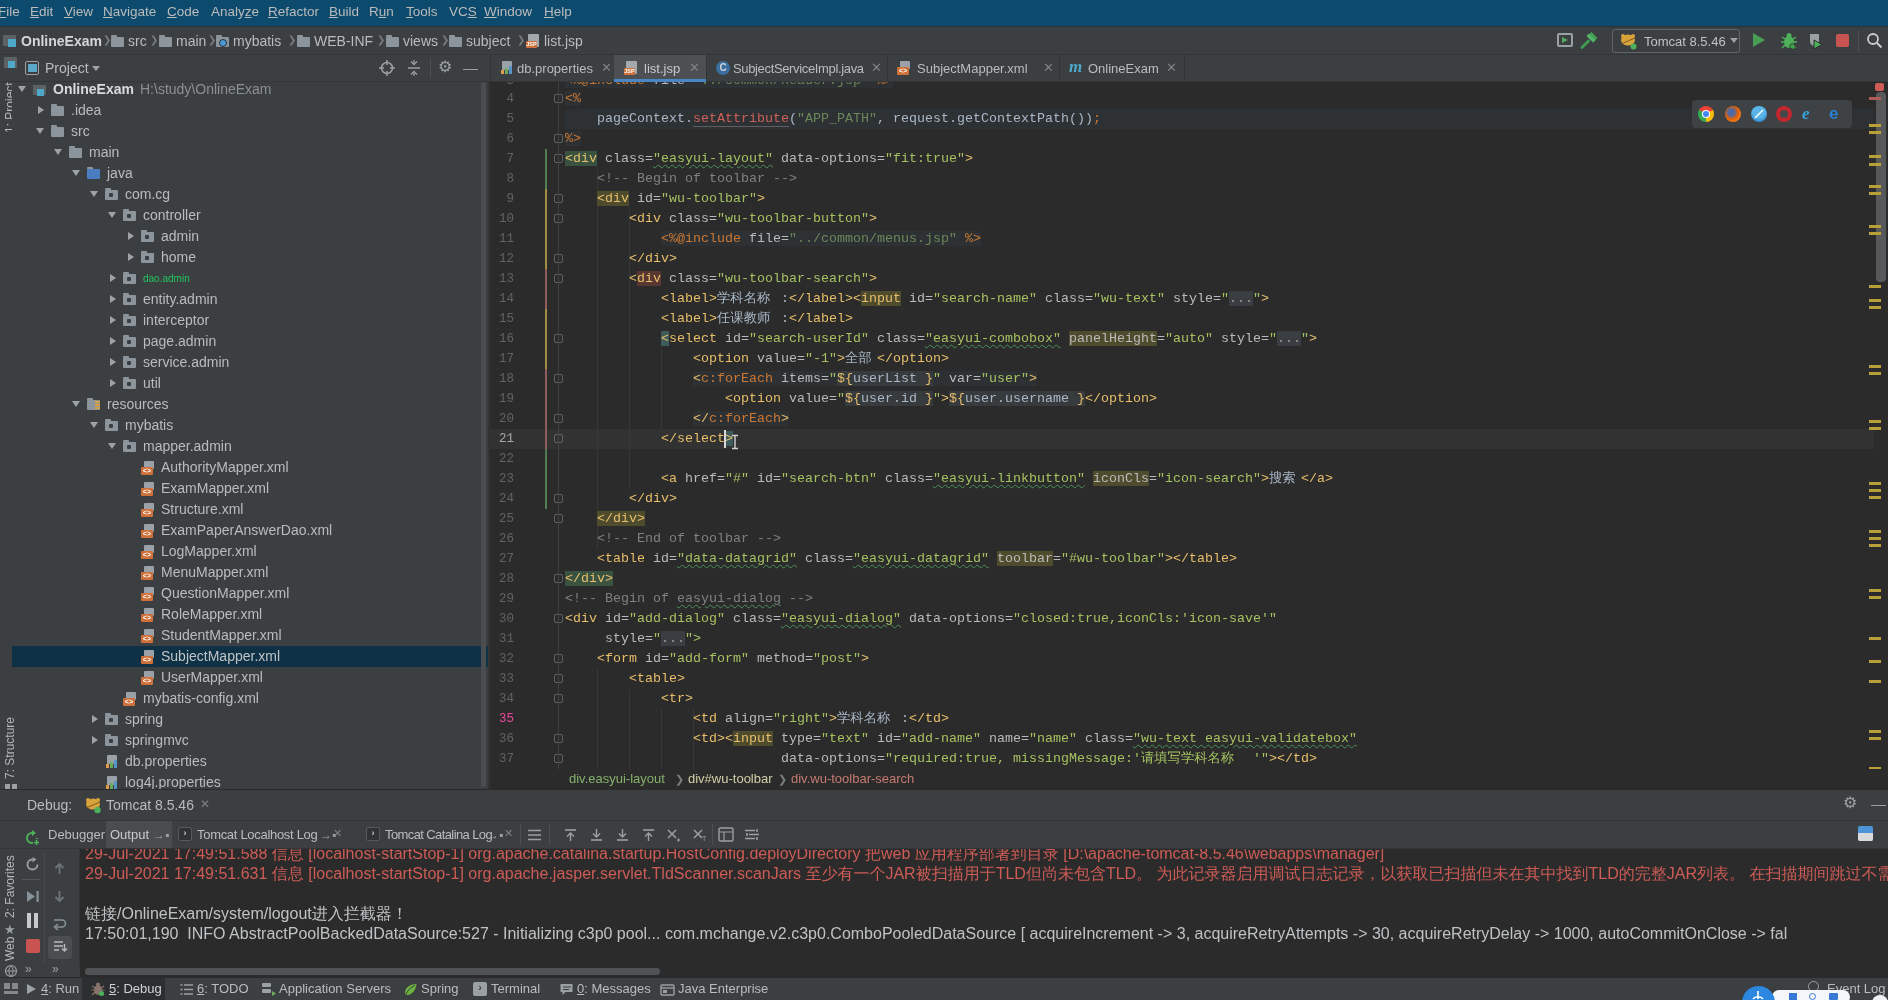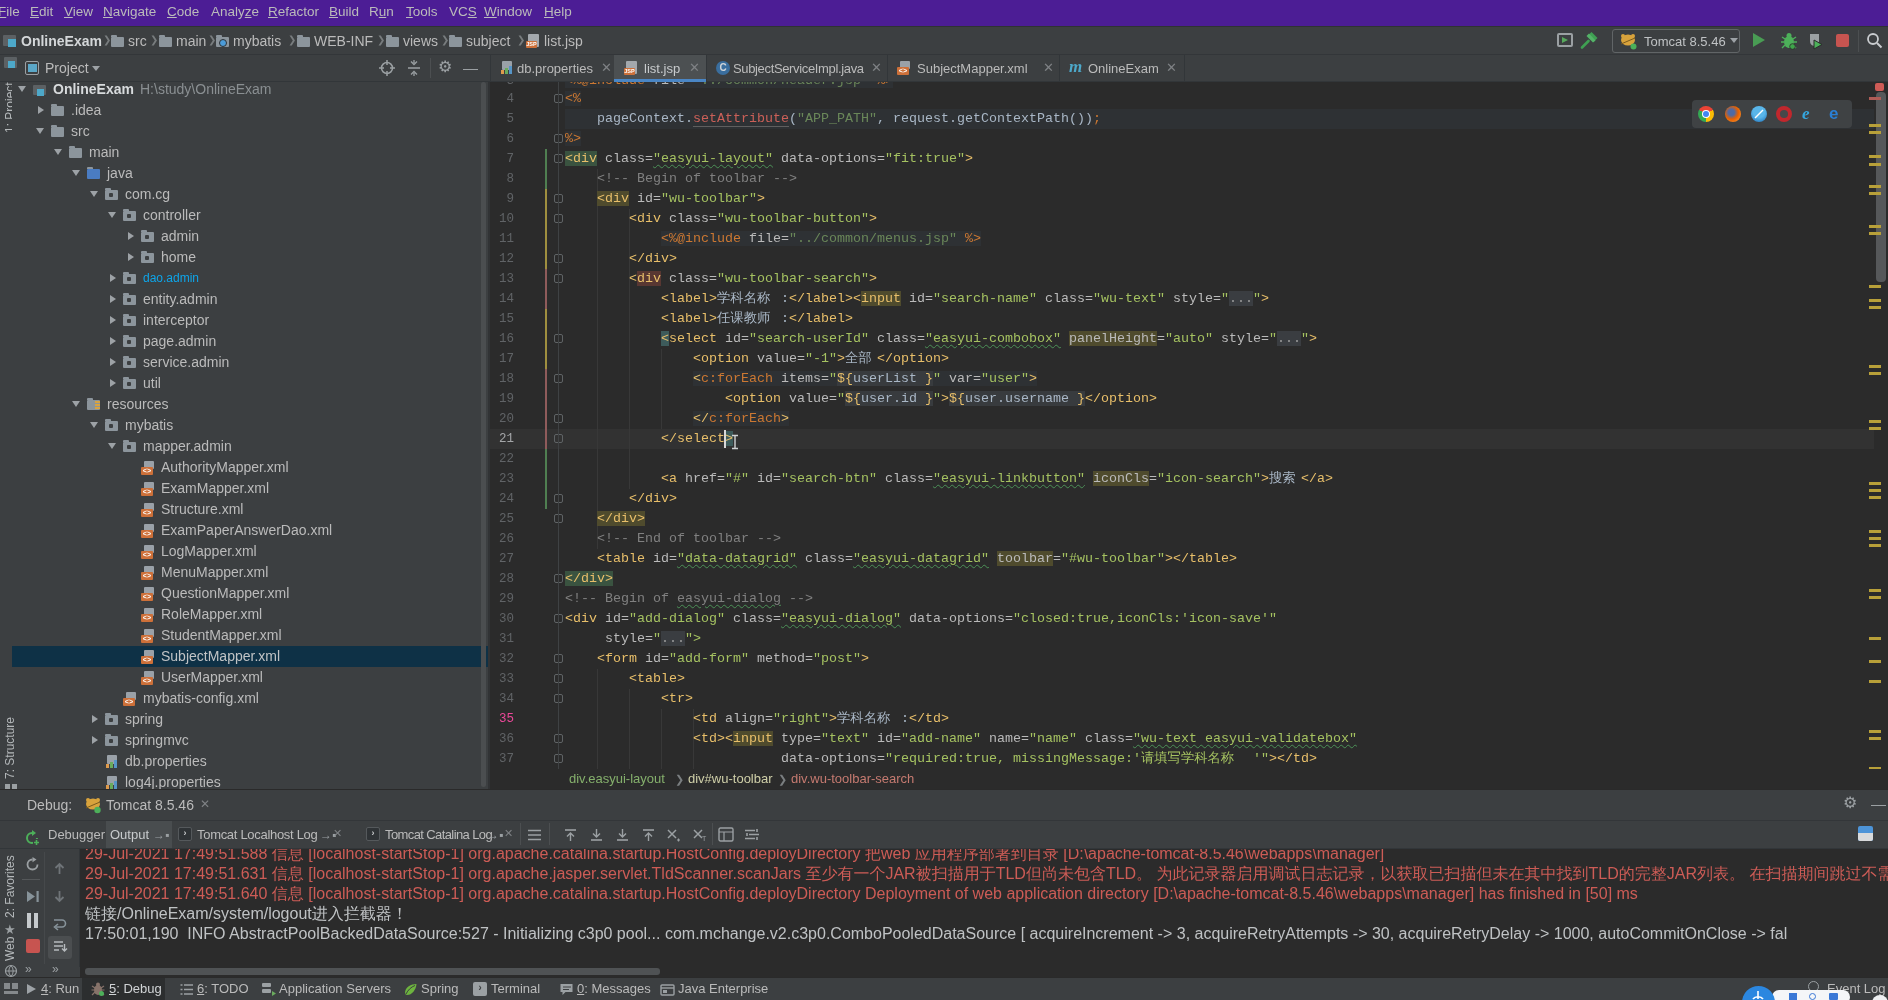--- a/index.html
+++ b/index.html
@@ -29,21 +29,21 @@
 .pico i{position:absolute;bottom:0;width:3px}
 .vtab{position:absolute;left:3px;transform-origin:0 0;transform:rotate(-90deg);font-size:12px;color:#b4b8ba;white-space:nowrap}
 .xclose{color:#7f8285;font-size:13px}
 .jspico{position:absolute;display:inline-block;width:13px;height:14px}
 .jspico .pg{position:absolute;right:0;top:0;width:11px;height:13px;background:#a3a8ad;border-radius:1px}
 .jspico .tg{position:absolute;left:0;bottom:0;width:11px;height:7px;background:#cd7039;border-radius:1px;color:#fff;font:bold 5.5px "Liberation Sans";text-align:center;line-height:7px}
 .chev{color:#787c7e;font-size:10px}
 </style></head>
 <body>
 
-<div class="abs" id="menubar" style="left:0;top:0;width:1888px;height:27px;background:#4c1d95;border-bottom:1px solid #2f3234;font-size:13.5px;color:#bbbbbb">
+<div class="abs" id="menubar" style="left:0;top:0;width:1888px;height:27px;background:#0c4a6e;border-bottom:1px solid #2f3234;font-size:13.5px;color:#bbbbbb">
 <span class="abs" style="left:-2px;top:4px"><u>F</u>ile</span>
 <span class="abs" style="left:30px;top:4px"><u>E</u>dit</span>
 <span class="abs" style="left:64px;top:4px"><u>V</u>iew</span>
 <span class="abs" style="left:103px;top:4px"><u>N</u>avigate</span>
 <span class="abs" style="left:167px;top:4px"><u>C</u>ode</span>
 <span class="abs" style="left:211px;top:4px">Analy<u>z</u>e</span>
 <span class="abs" style="left:268px;top:4px"><u>R</u>efactor</span>
 <span class="abs" style="left:329px;top:4px"><u>B</u>uild</span>
 <span class="abs" style="left:369px;top:4px">R<u>u</u>n</span>
 <span class="abs" style="left:406px;top:4px"><u>T</u>ools</span>
@@ -212,21 +212,21 @@
     <span class="abs fico pk" style="left:111px;top:129px"></span>
     <span class="abs" style="left:131px;top:123px;height:21px;line-height:21px;font-size:14px;color:#bbbbbb;white-space:nowrap">controller</span>
 <span class="abs arrR" style="left:116px;top:150px"></span>
     <span class="abs fico pk" style="left:129px;top:150px"></span>
     <span class="abs" style="left:149px;top:144px;height:21px;line-height:21px;font-size:14px;color:#bbbbbb;white-space:nowrap">admin</span>
 <span class="abs arrR" style="left:116px;top:171px"></span>
     <span class="abs fico pk" style="left:129px;top:171px"></span>
     <span class="abs" style="left:149px;top:165px;height:21px;line-height:21px;font-size:14px;color:#bbbbbb;white-space:nowrap">home</span>
 <span class="abs arrR" style="left:98px;top:192px"></span>
     <span class="abs fico pk" style="left:111px;top:192px"></span>
-    <span class="abs" style="left:131px;top:186px;height:21px;line-height:21px;font-size:12px;color:#0ea5e9;white-space:nowrap">dao.admin</span>
+    <span class="abs" style="left:131px;top:186px;height:21px;line-height:21px;font-size:10px;color:#22c55e;white-space:nowrap">dao.admin</span>
 <span class="abs arrR" style="left:98px;top:213px"></span>
     <span class="abs fico pk" style="left:111px;top:213px"></span>
     <span class="abs" style="left:131px;top:207px;height:21px;line-height:21px;font-size:14px;color:#bbbbbb;white-space:nowrap">entity.admin</span>
 <span class="abs arrR" style="left:98px;top:234px"></span>
     <span class="abs fico pk" style="left:111px;top:234px"></span>
     <span class="abs" style="left:131px;top:228px;height:21px;line-height:21px;font-size:14px;color:#bbbbbb;white-space:nowrap">interceptor</span>
 <span class="abs arrR" style="left:98px;top:255px"></span>
     <span class="abs fico pk" style="left:111px;top:255px"></span>
     <span class="abs" style="left:131px;top:249px;height:21px;line-height:21px;font-size:14px;color:#bbbbbb;white-space:nowrap">page.admin</span>
 <span class="abs arrR" style="left:98px;top:276px"></span>
@@ -568,21 +568,20 @@
       <path d="M1 2.5 h10 M5 6.5 h10 M1 10.5 h10" stroke="#9ba0a3" stroke-width="1.6"></path>
       <path d="M13 1 v3 M3 5 v3 M13 9 v3" stroke="#9ba0a3" stroke-width="1.6"></path>
     </svg>
 <span class="abs" style="left:1858px;top:36px;width:15px;height:15px;background:#4d94d8;border-radius:2px"></span>
 <span class="abs" style="left:1858px;top:43px;width:15px;height:8px;background:#d8dadc;border-radius:0 0 2px 2px"></span>
 <div class="abs" style="left:0;top:58px;width:1888px;height:1px;background:#323639"></div>
 
 <div class="abs" style="left:80px;top:59px;width:1808px;height:118px;background:#2b2b2b;overflow:hidden" id="console">
 <div class="abs mono" style="left:5px;top:-5px;height:20px;line-height:20px;white-space:pre;color:#cd5c56">29-Jul-2021 17:49:51.588 <span style="display:inline-block;width:32px">信息</span> [localhost-startStop-1] org.apache.catalina.startup.HostConfig.deployDirectory <span style="display:inline-block;width:16px">把</span>web <span style="display:inline-block;width:144px">应用程序部署到目录</span> [D:\apache-tomcat-8.5.46\webapps\manager]</div>
 <div class="abs mono" style="left:5px;top:15px;height:20px;line-height:20px;white-space:pre;color:#cd5c56">29-Jul-2021 17:49:51.631 <span style="display:inline-block;width:32px">信息</span> [localhost-startStop-1] org.apache.jasper.servlet.TldScanner.scanJars <span style="display:inline-block;width:80px">至少有一个</span>JAR<span style="display:inline-block;width:80px">被扫描用于</span>TLD<span style="display:inline-block;width:80px">但尚未包含</span>TLD<span style="display:inline-block;width:16px">。</span> <span style="display:inline-block;width:432px">为此记录器启用调试日志记录，以获取已扫描但未在其中找到</span>TLD<span style="display:inline-block;width:48px">的完整</span>JAR<span style="display:inline-block;width:48px">列表。</span> <span style="display:inline-block;width:176px">在扫描期间跳过不需要的</span>JAR</div>
-<div class="abs mono" style="left:5px;top:35px;height:20px;line-height:20px;white-space:pre;color:#cd5c56">29-Jul-2021 17:49:51.640 <span style="display:inline-block;width:32px">信息</span> [localhost-startStop-1] org.apache.catalina.startup.HostConfig.deployDirectory Deployment of web application directory [D:\apache-tomcat-8.5.46\webapps\manager] has finished in [50] ms</div>
 <div class="abs mono" style="left:5px;top:55px;height:20px;line-height:20px;white-space:pre;color:#bfc2c4"><span style="display:inline-block;width:32px">链接</span>/OnlineExam/system/logout<span style="display:inline-block;width:96px">进入拦截器！</span></div>
 <div class="abs mono" style="left:5px;top:75px;height:20px;line-height:20px;white-space:pre;color:#bfc2c4">17:50:01,190  INFO AbstractPoolBackedDataSource:527 - Initializing c3p0 pool... com.mchange.v2.c3p0.ComboPooledDataSource [ acquireIncrement -&gt; 3, acquireRetryAttempts -&gt; 30, acquireRetryDelay -&gt; 1000, autoCommitOnClose -&gt; fal</div>
 </div>
 <div class="abs" style="left:80px;top:177px;width:1808px;height:11px;background:#2b2b2b"></div>
 <div class="abs" style="left:5px;top:177px;width:1px"></div>
 <div class="abs" style="left:85px;top:178px;width:575px;height:7px;background:#4f5254;border-radius:3px"></div>
 
 <svg class="abs" style="left:25px;top:67px" width="15" height="15" viewBox="0 0 15 15">
       <path d="M12.5 7.5 A5 5 0 1 1 7.5 2.5" fill="none" stroke="#9ba0a3" stroke-width="1.8"></path>
       <path d="M7.5 0 L11.5 2.5 L7.5 5.2 Z" fill="#9ba0a3"></path>

